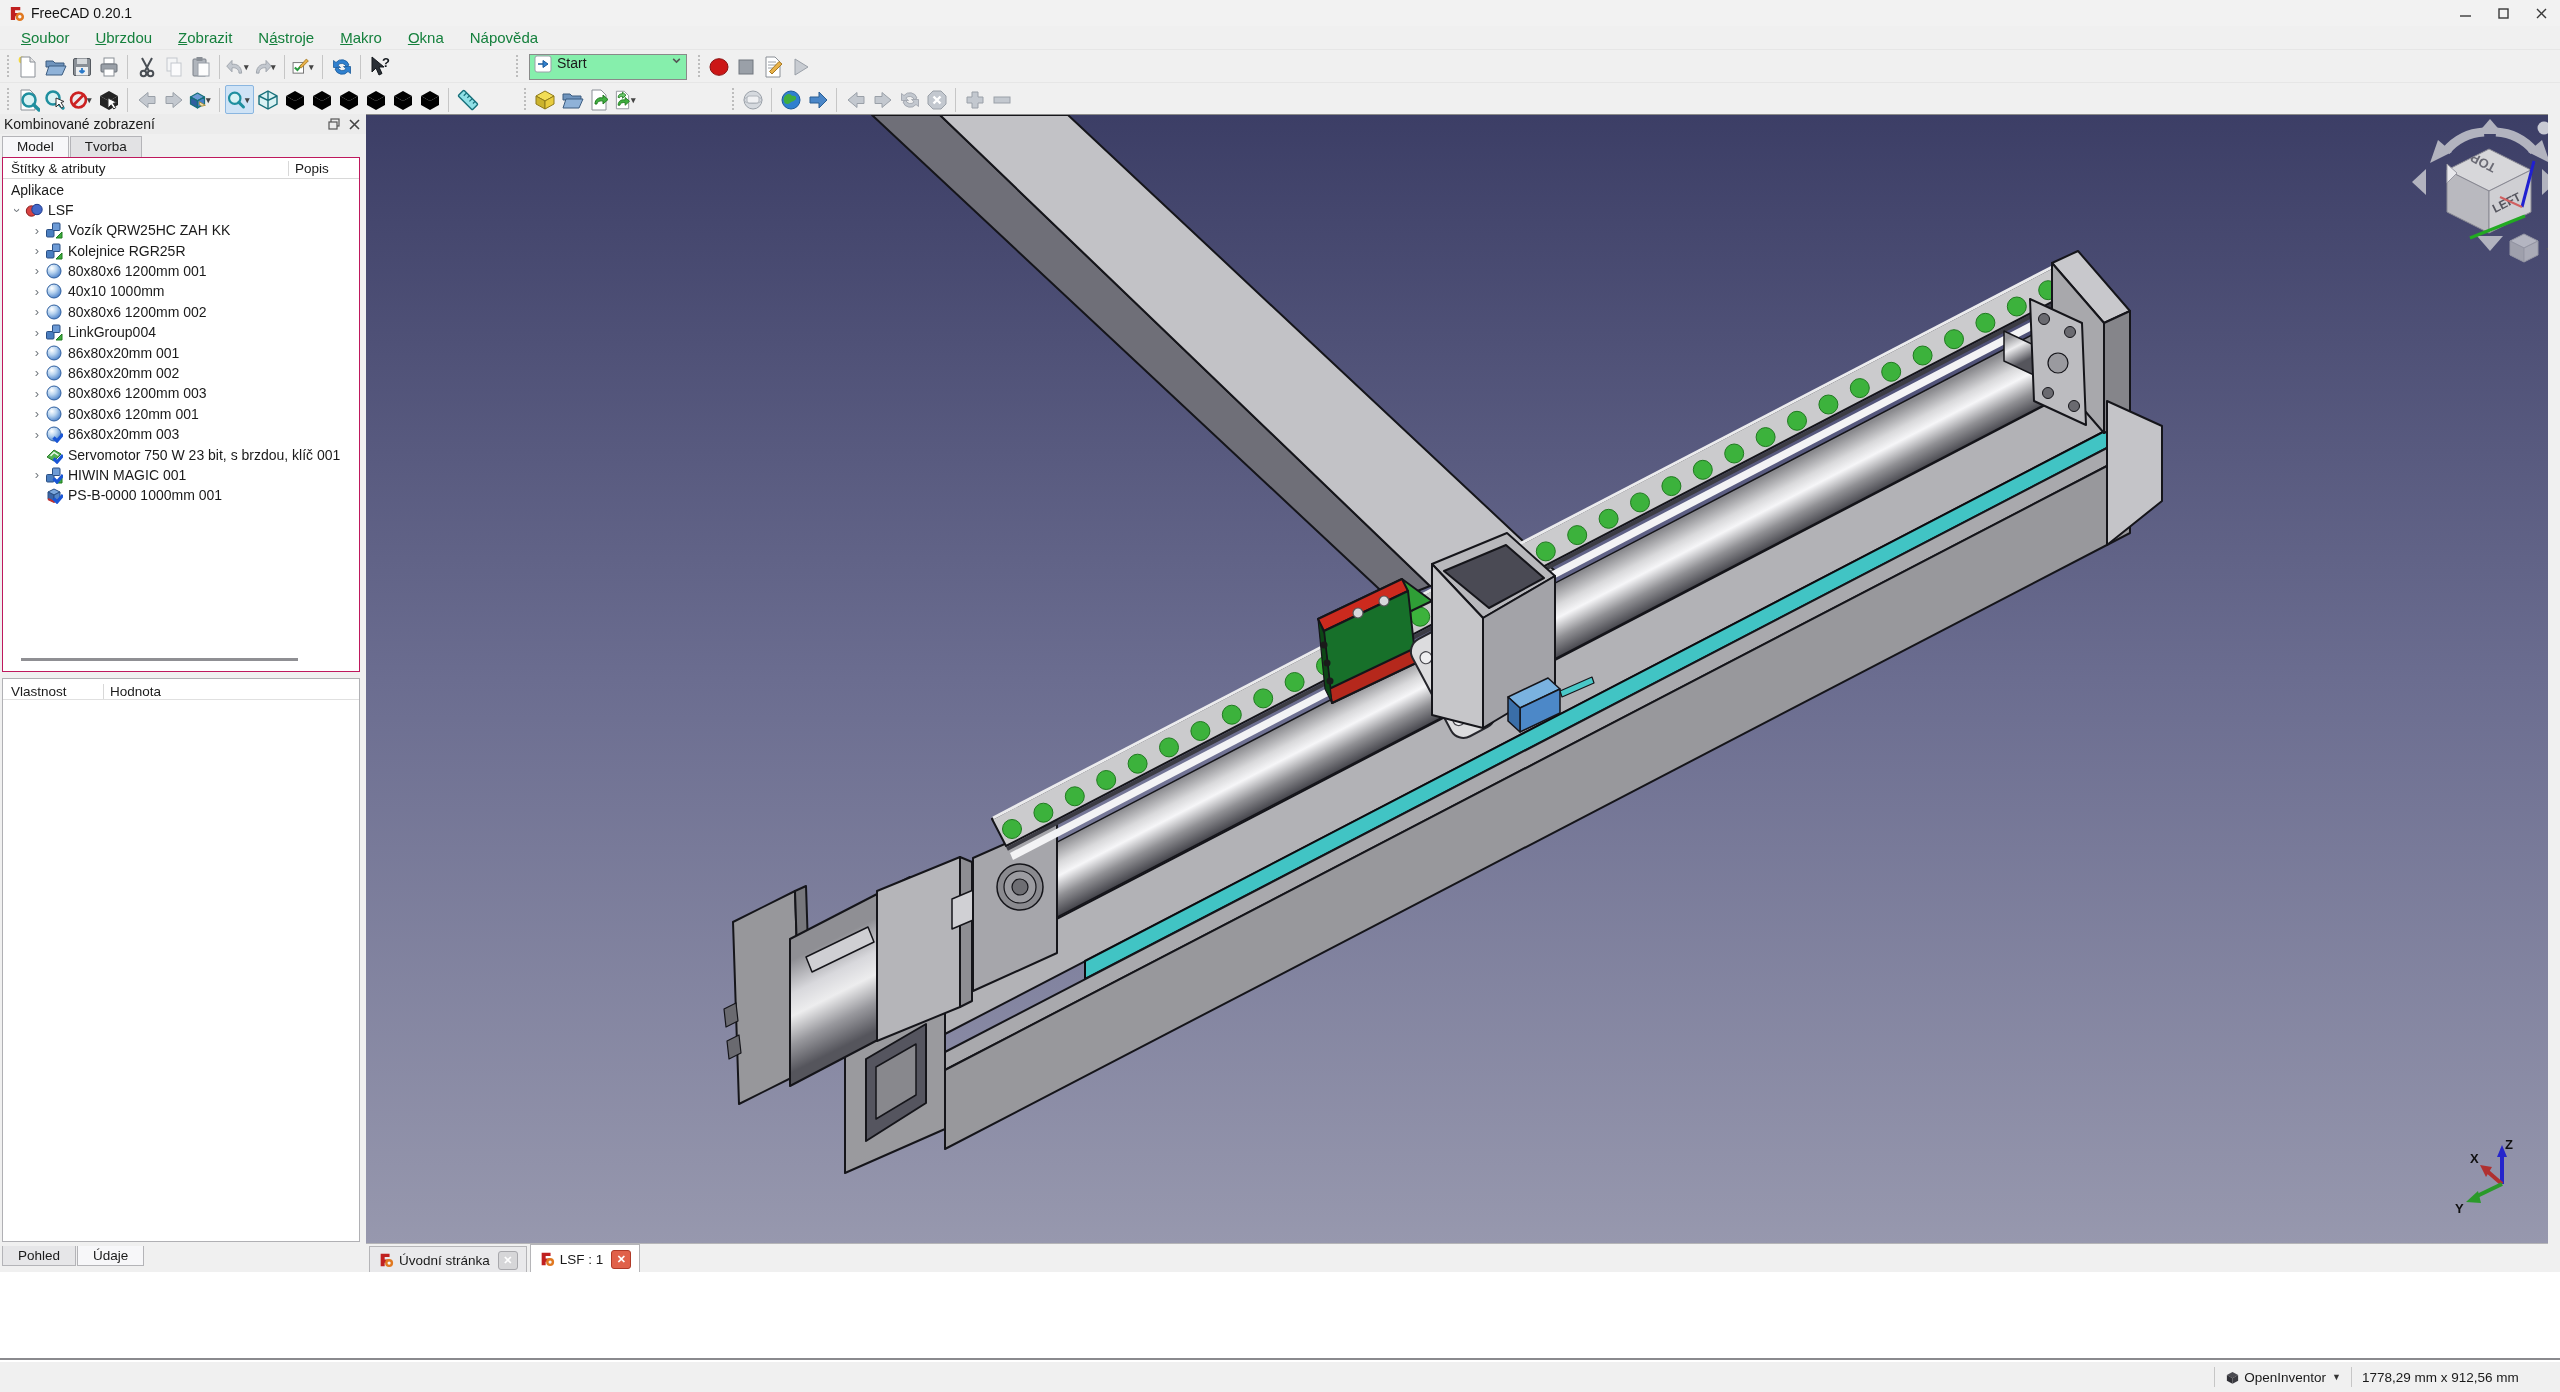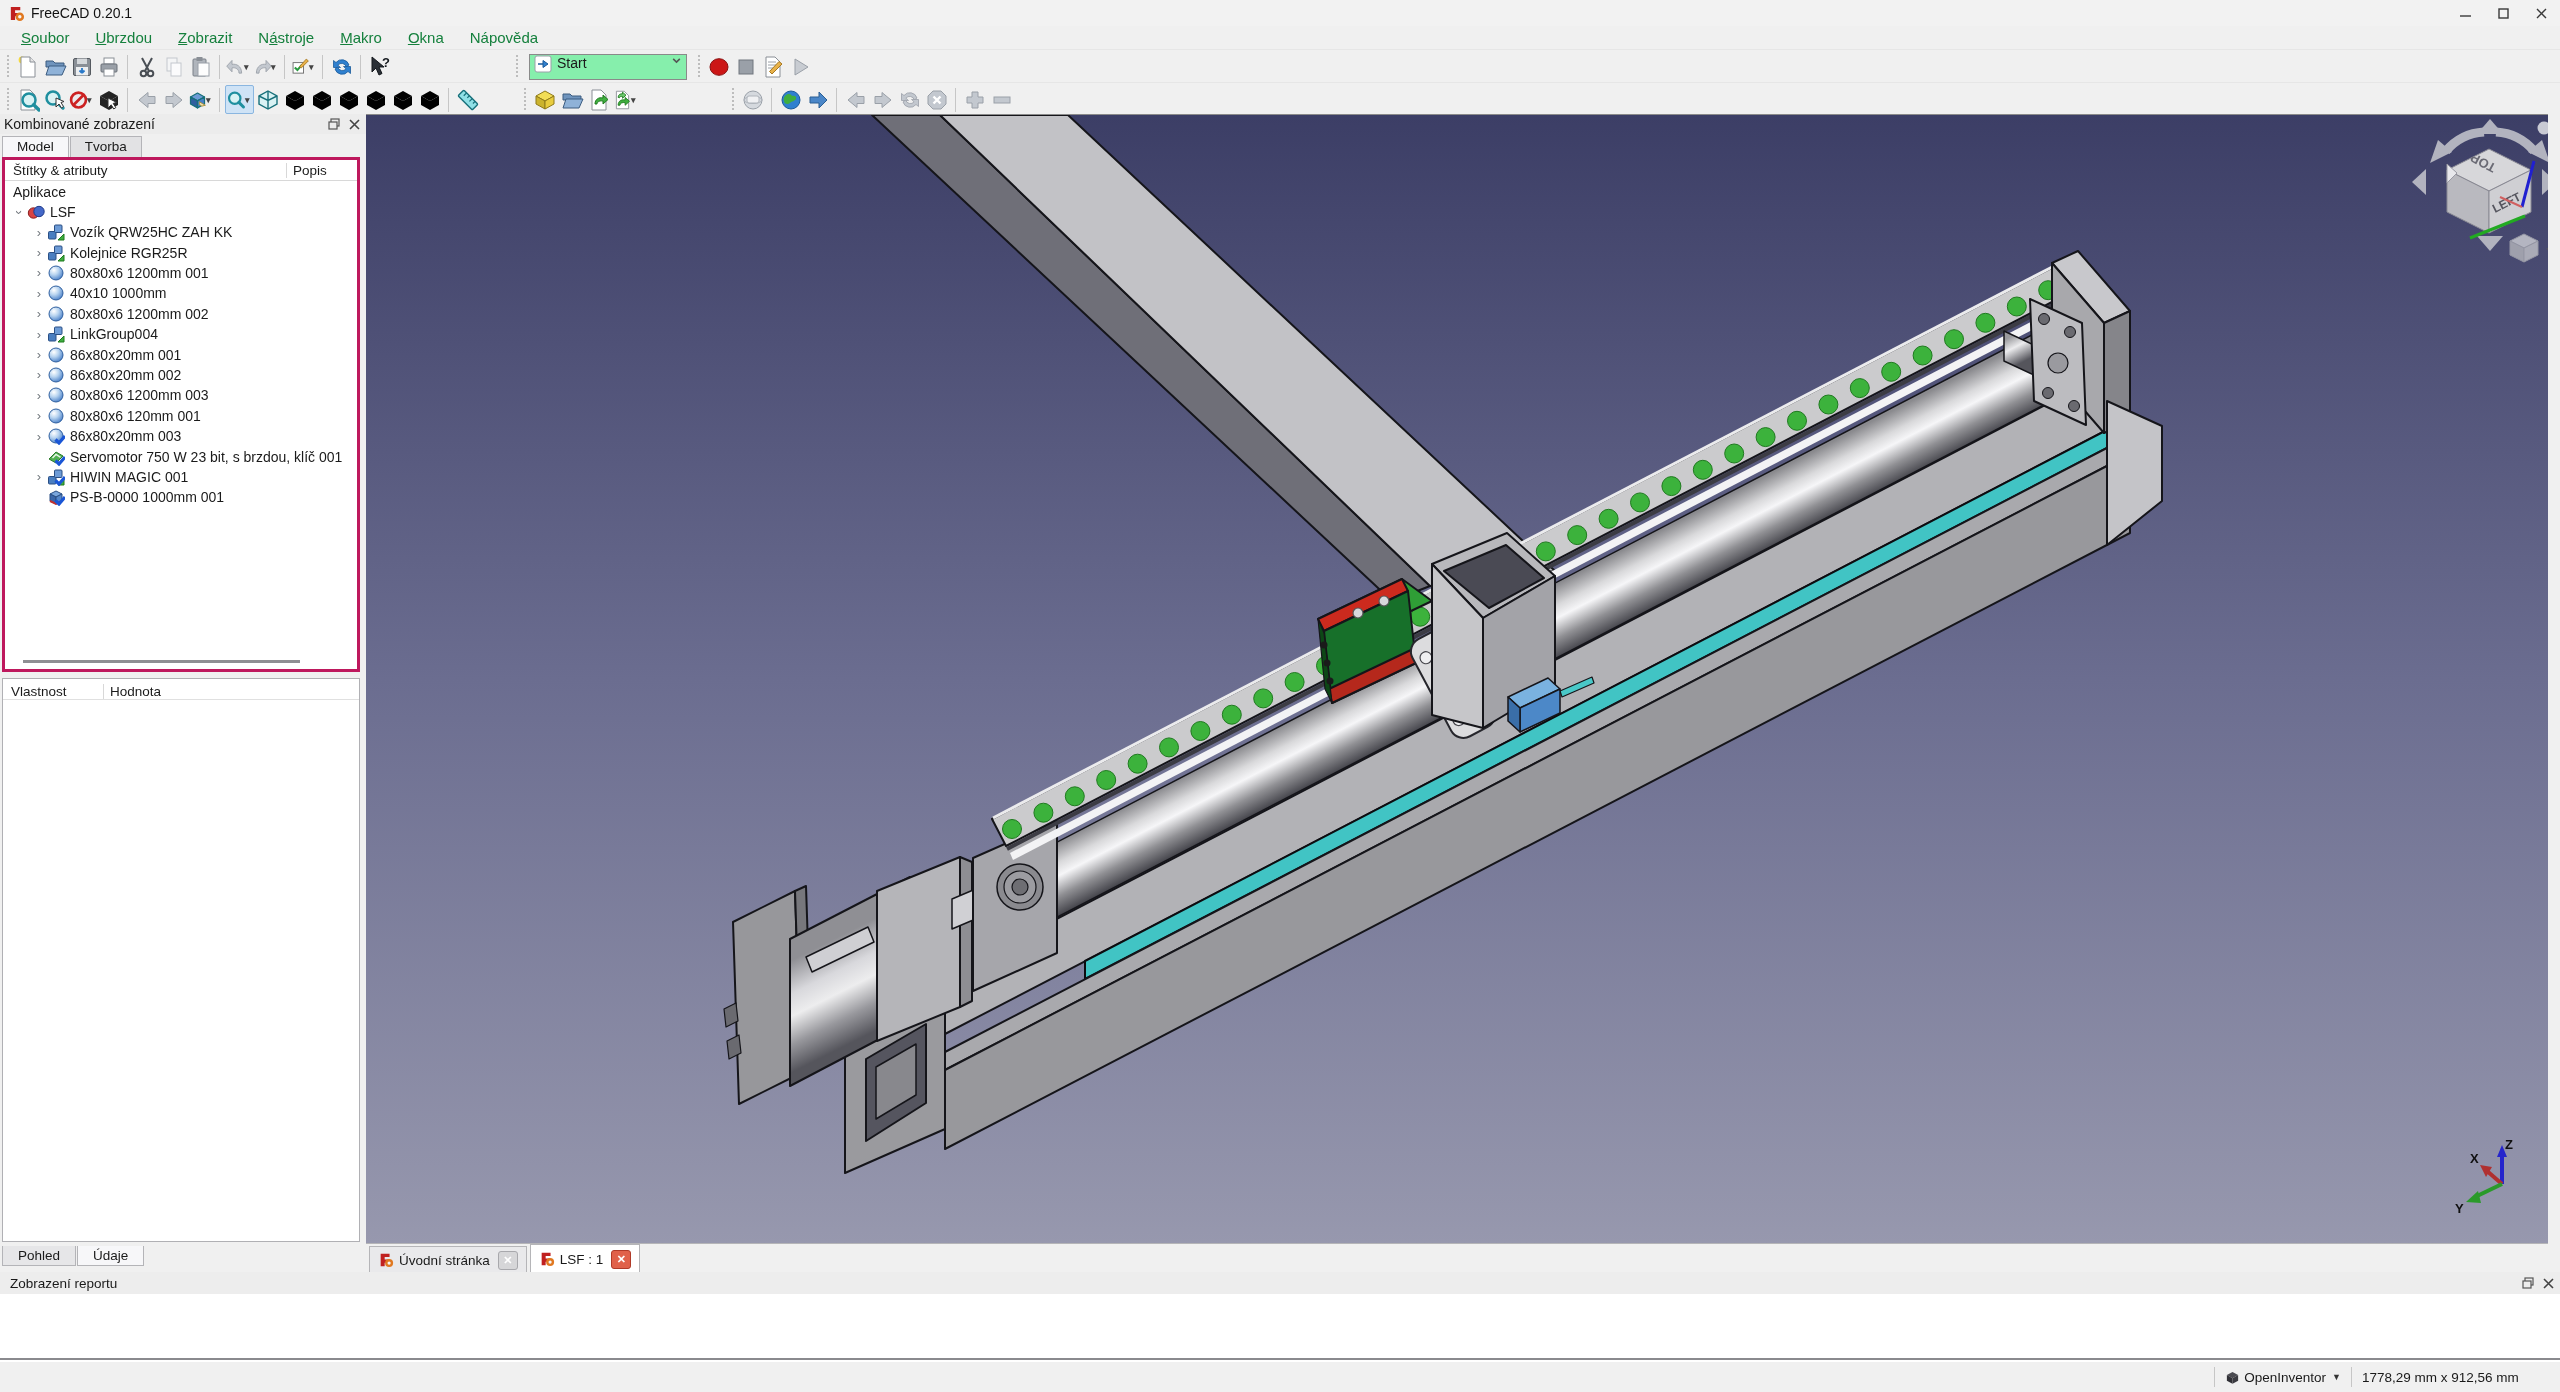--- a/index.html
+++ b/index.html
@@ -39,21 +39,21 @@
   .cb polygon{stroke:#17707a;stroke-width:1.4;stroke-linejoin:round}
 
   
   #leftpanel{left:0;top:114px;width:366px;height:1158px;background:#f0f0f0}
   #dockheader{position:absolute;left:0;top:0;width:100%;height:20px;display:flex;align-items:center;background:#ececec}
   #dockheader .dtitle{font-size:14px;margin-left:4px;flex:1}
   .dockbtn{width:16px;height:16px;margin-right:4px;display:flex;align-items:center;justify-content:center}
   .ptabs{position:absolute;left:2px;top:22px;height:21px;display:flex}
   .ptab{font-size:13.5px;padding:2px 14px;border:1px solid #b4b4b8;border-bottom:none;background:#e2e2e4;margin-right:1px}
   .ptab.on{background:#f7f7f9}
-  #treeframe{position:absolute;left:2px;top:43px;width:358px;height:515px;background:#fff;border:3px solid #be185d;box-sizing:border-box}
+  #treeframe{position:absolute;left:2px;top:43px;width:358px;height:515px;background:#fff;border:1px solid #be185d;box-sizing:border-box}
   .treehdr{position:absolute;left:0;top:0;width:100%;height:20px;border-bottom:1px solid #d8d8d8;display:flex;align-items:center;font-size:13.5px}
   .treehdr .c1{margin-left:8px;flex:1}
   .treehdr .c2{width:64px;border-left:1px solid #d8d8d8;padding-left:6px}
   .approot{position:absolute;left:8px;top:24px;font-size:14px}
   .docrow{position:absolute;left:6px;top:42px;height:20px;display:flex;align-items:center}
   .docrow .lbl{font-weight:normal;font-size:14px;margin-left:5px}
   .trow{position:absolute;left:26px;height:20.4px;top:calc(62px + var(--i)*20.4px);display:flex;align-items:center}
   .chev{width:16px;font-size:13px;color:#72787e;text-align:center;flex:none}
   .chev.open{transform:rotate(90deg)}
   .ticon{width:18px;height:18px;flex:none}
@@ -862,34 +862,20 @@
   <div class="mtab on">
     <svg width="16" height="16" viewBox="0 0 18 18">
         <use href="#fclogo"></use>
       </svg>
     <span class="mlbl">LSF : 1</span>
     <span class="tclose red">✕</span>
   </div>
 </div>
 
 <div id="report" class="abs">
-  <div id="rephdr">
-    <span class="rtitle">Zobrazení reportu</span>
-    <span class="dockbtn">
-        <svg width="12" height="12">
-          <rect x="3" y="1" width="8" height="7" fill="none" stroke="#555" stroke-width="1.2"></rect>
-          <rect x="1" y="4" width="8" height="7" fill="#ededed" stroke="#555" stroke-width="1.2"></rect>
-        </svg>
-      </span>
-    <span class="dockbtn">
-        <svg width="11" height="11">
-          <path d="M1,1 L10,10 M10,1 L1,10" stroke="#444" stroke-width="1.6"></path>
-        </svg>
-      </span>
-  </div>
   <div id="repbody"></div>
 </div>
 
 <div id="statusbar" class="abs">
   <span class="sbsep"></span>
   <span class="sbitem">
     <svg width="15" height="15" viewBox="0 0 24 24">
         <polygon points="12,3 21,8 12,13 3,8" fill="#4a4a50"></polygon>
         <polygon points="3,8 12,13 12,22 3,17" fill="#303036"></polygon>
         <polygon points="21,8 12,13 12,22 21,17" fill="#3a3a40"></polygon>

